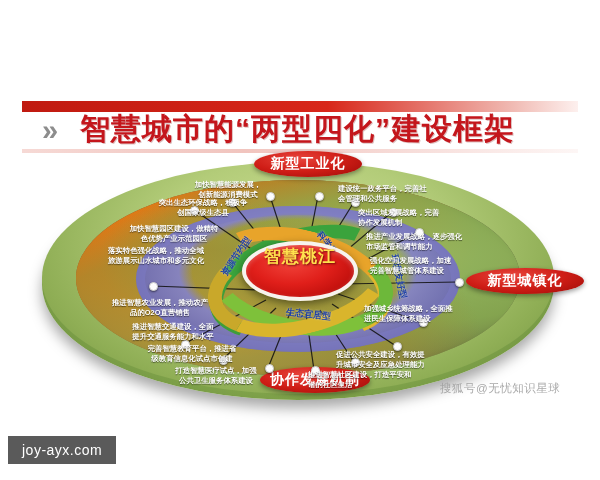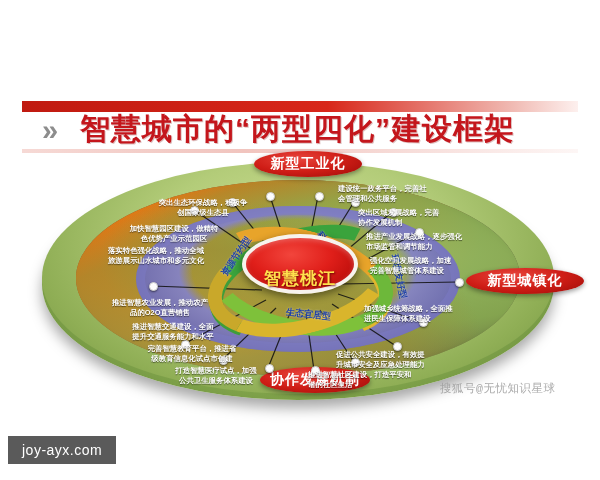--- a/index.html
+++ b/index.html
@@ -77,25 +77,25 @@
   .arc-bl{border-bottom-color:#d9b52c;border-left-color:#c9a82a;transform:rotate(-14deg);}
 
   .arc-label{position:absolute;color:#1d3fa8;font-weight:bold;font-size:9px;white-space:nowrap;
     text-shadow:0 0 2px rgba(255,255,255,.55);letter-spacing:0px;}
   #arc-lbl-1{left:196px;top:92px;transform:rotate(-56deg);}
   #arc-lbl-2{left:292px;top:86px;transform:rotate(52deg);}
   #arc-lbl-3{left:358px;top:112px;transform:rotate(78deg);}
   #arc-lbl-4{left:268px;top:150px;transform:rotate(6deg);}
 
   
-  .core{position:absolute;left:224px;top:76px;width:116px;height:60px;border-radius:50%;
+  .core{position:absolute;left:224px;top:83px;width:116px;height:60px;border-radius:50%;
     background:radial-gradient(ellipse at 42% 32%,#f2453c 0%,#e01f1a 45%,#bf0f0c 78%,#8f0706 100%);
     border:4px solid #f7f3ee;box-sizing:border-box;
     box-shadow:0 3px 8px rgba(0,0,0,.45),inset 0 2px 5px rgba(255,255,255,.25);
-    display:flex;align-items:flex-end;justify-content:center;}
+    display:flex;align-items:flex-start;justify-content:center;}
   .core-text{color:#ffe14d;font-weight:bold;font-size:17px;letter-spacing:1px;
     text-shadow:1px 1px 2px rgba(90,0,0,.8);}
 
   
   .pill{position:absolute;border-radius:50%;display:flex;align-items:center;justify-content:center;
     color:#fff;font-weight:bold;font-size:14px;white-space:nowrap;letter-spacing:1px;
     background:radial-gradient(ellipse at 40% 30%,#e8453c 0%,#cf1d16 50%,#9c0b08 100%);
     box-shadow:0 2px 5px rgba(0,0,0,.4);}
   #pill-top{left:236px;top:-7px;width:108px;height:26px;}
   #pill-right{left:448px;top:110px;width:118px;height:26px;}
@@ -106,21 +106,21 @@
   .blob{position:absolute;color:#ffffff;font-size:7.4px;line-height:9.6px;font-weight:bold;
     text-shadow:0 1px 1px rgba(0,0,0,.55);}
   .blob.c{text-align:center;}
   .blob.l{text-align:left;}
 
   .node{position:absolute;width:7px;height:7px;border-radius:50%;background:#fdfdfd;
     border:1px solid #cfcfcf;box-shadow:0 1px 2px rgba(0,0,0,.5);}
 
   
   #wm-sohu{position:absolute;left:440px;top:381px;color:#9a9a9a;font-size:11.5px;
-    letter-spacing:.5px;opacity:.85;font-family:Liberation Mono, monospace;}
+    letter-spacing:.5px;opacity:.85;}
 </style>
 </head>
 <body>
 
 <div class="canvas">
 
 
   <div class="title-wrap">
     <div class="title-bar-top"></div>
     <div class="title-chev">»</div>
@@ -189,20 +189,21 @@
     <div class="node" style="left:437px;top:120px;"></div>
     <div class="node" style="left:401px;top:160px;"></div>
     <div class="node" style="left:375px;top:184px;"></div>
     <div class="node" style="left:333px;top:200px;"></div>
     <div class="node" style="left:293px;top:208px;"></div>
     <div class="node" style="left:247px;top:206px;"></div>
     <div class="node" style="left:201px;top:198px;"></div>
     <div class="node" style="left:163px;top:182px;"></div>
     <div class="node" style="left:131px;top:124px;"></div>
 
+    <div class="blob c" style="left:140px;top:22px;width:140px;">加快智慧能源发展，<br>创新能源消费模式</div>
     <div class="blob c" style="left:110px;top:40px;width:150px;">突出生态环保战略，积极争<br>创国家级生态县</div>
     <div class="blob c" style="left:76px;top:66px;width:160px;">加快智慧园区建设，做精特<br>色优势产业示范园区</div>
     <div class="blob c" style="left:52px;top:88px;width:172px;">落实特色强化战略，推动全域<br>旅游展示山水城市和多元文化</div>
 
     <div class="blob l" style="left:320px;top:26px;width:150px;">建设统一政务平台，完善社<br>会管理和公共服务</div>
     <div class="blob l" style="left:340px;top:50px;width:150px;">突出区域发展战略，完善<br>协作发展机制</div>
     <div class="blob l" style="left:348px;top:74px;width:170px;">推进产业发展战略，逐步强化<br>市场监管和调节能力</div>
     <div class="blob l" style="left:352px;top:98px;width:176px;">强化空间发展战略，加速<br>完善智慧城管体系建设</div>
 
     <div class="blob l" style="left:346px;top:146px;width:174px;">加强城乡统筹战略，全面推<br>进民生保障体系建设</div>

